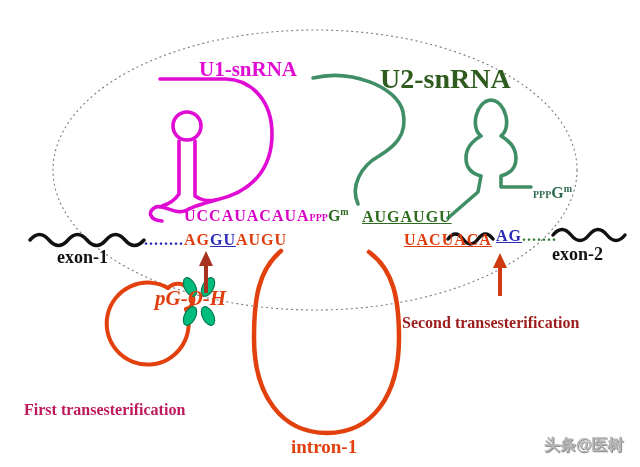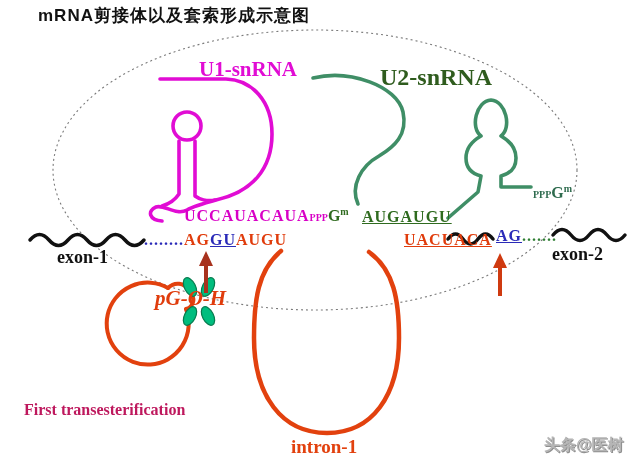--- a/index.html
+++ b/index.html
@@ -4,21 +4,21 @@
 <style>
   html,body{margin:0;padding:0;background:#ffffff;}
   #stage{position:relative;width:640px;height:467px;background:#ffffff;overflow:hidden;
          font-family:"Liberation Serif", serif;}
   #diagram-svg{position:absolute;left:0;top:0;}
   .txt{position:absolute;white-space:nowrap;line-height:1;}
   .b{font-weight:bold;}
   #title{left:38px;top:7px;font-size:17px;font-weight:bold;color:#111;
          font-family:"Liberation Sans", sans-serif;letter-spacing:1px;}
   #u1-label{left:199px;top:59px;font-size:21px;color:#e10cd4;}
-  #u2-label{left:380px;top:65px;font-size:24px;color:#2f5c1e;}
+  #u2-label{left:380px;top:65px;font-size:28px;color:#2f5c1e;}
   .seq{font-size:16px;font-weight:bold;letter-spacing:1px;}
   #seq-u1{left:184px;top:207px;color:#d800c6;}
   #seq-u2{left:362px;top:209px;color:#2f6b1f;text-decoration:underline;}
   #seq-5p{left:144px;top:232px;color:#e03c0c;text-align:right;}
   #seq-branch{left:366px;top:232px;color:#e03c0c;margin-left:38px;}
   #seq-3p{left:496px;top:228px;}
   .cap-ppp{font-size:10px;letter-spacing:0;}
   .cap-g{font-size:16px;color:#2f6b1f;letter-spacing:0;}
   .cap-m{font-size:10px;color:#2f6b1f;vertical-align:6px;letter-spacing:0;}
   .blue{color:#2a2ab8;}
@@ -80,21 +80,20 @@
     <g>
       <line x1="206" y1="293" x2="206" y2="264" stroke="#a8321e" stroke-width="4"></line>
       <polygon points="206,251 199,266 213,266" fill="#a8321e"></polygon>
     </g>
     <g>
       <line x1="500" y1="296" x2="500" y2="266" stroke="#cf3a10" stroke-width="4"></line>
       <polygon points="500,253 493,268 507,268" fill="#cf3a10"></polygon>
     </g>
   </svg>
 
-  <div id="title" class="txt">mRNA剪接体以及套索形成示意图</div>
 
   <div id="u1-label" class="txt b">U1-snRNA</div>
   <div id="u2-label" class="txt b">U2-snRNA</div>
 
   <div id="seq-u1" class="txt seq">
     <span>UCCAUACAUA</span><span class="cap-ppp">PPP</span><span class="cap-g">G</span><span class="cap-m">m</span>
   </div>
 
   <div id="seq-u2" class="txt seq">AUGAUGU</div>
 
@@ -109,20 +108,21 @@
   </div>
 
   <div id="exon1-label" class="txt b">exon-1</div>
   <div id="exon2-label" class="txt b">exon-2</div>
 
   <div id="pgoh" class="txt">
     <span>pG</span><span>-</span><span>O</span><span>-</span><span>H</span>
   </div>
 
   <div id="first-step" class="txt b">First transesterification</div>
+  <div id="second-step" class="txt b">Second transesterification</div>
   <div id="intron-label" class="txt b">intron-1</div>
 
   <div id="cap-right" class="txt">
     <span class="cap-ppp">PPP</span><span style="font-size:16px">G</span><span class="cap-m" style="color:#2e6b4e">m</span>
   </div>
 
   <div id="watermark" class="txt">头条@医树</div>
 </div>
 
 </body></html>

